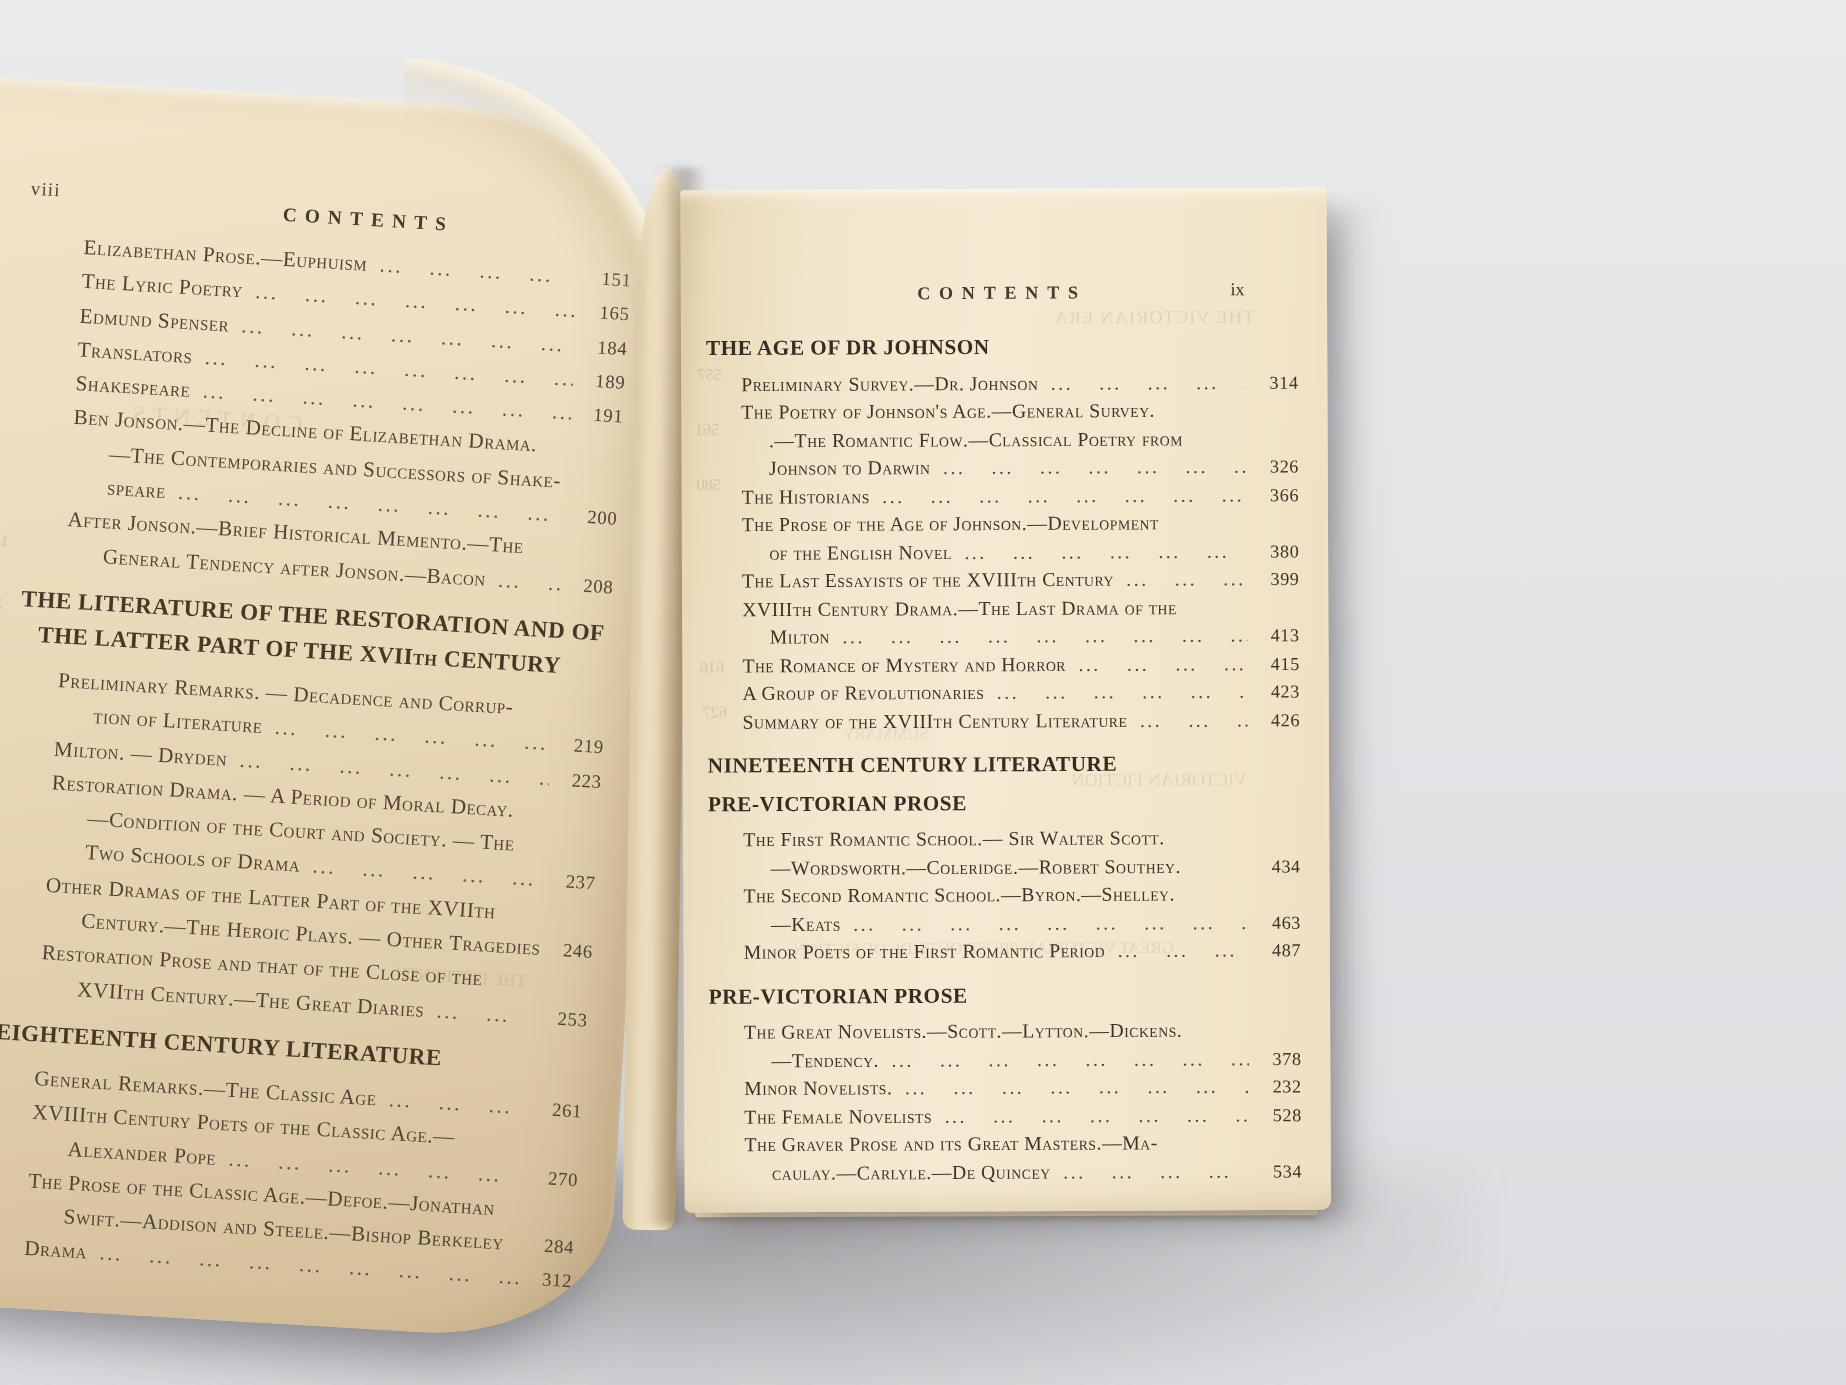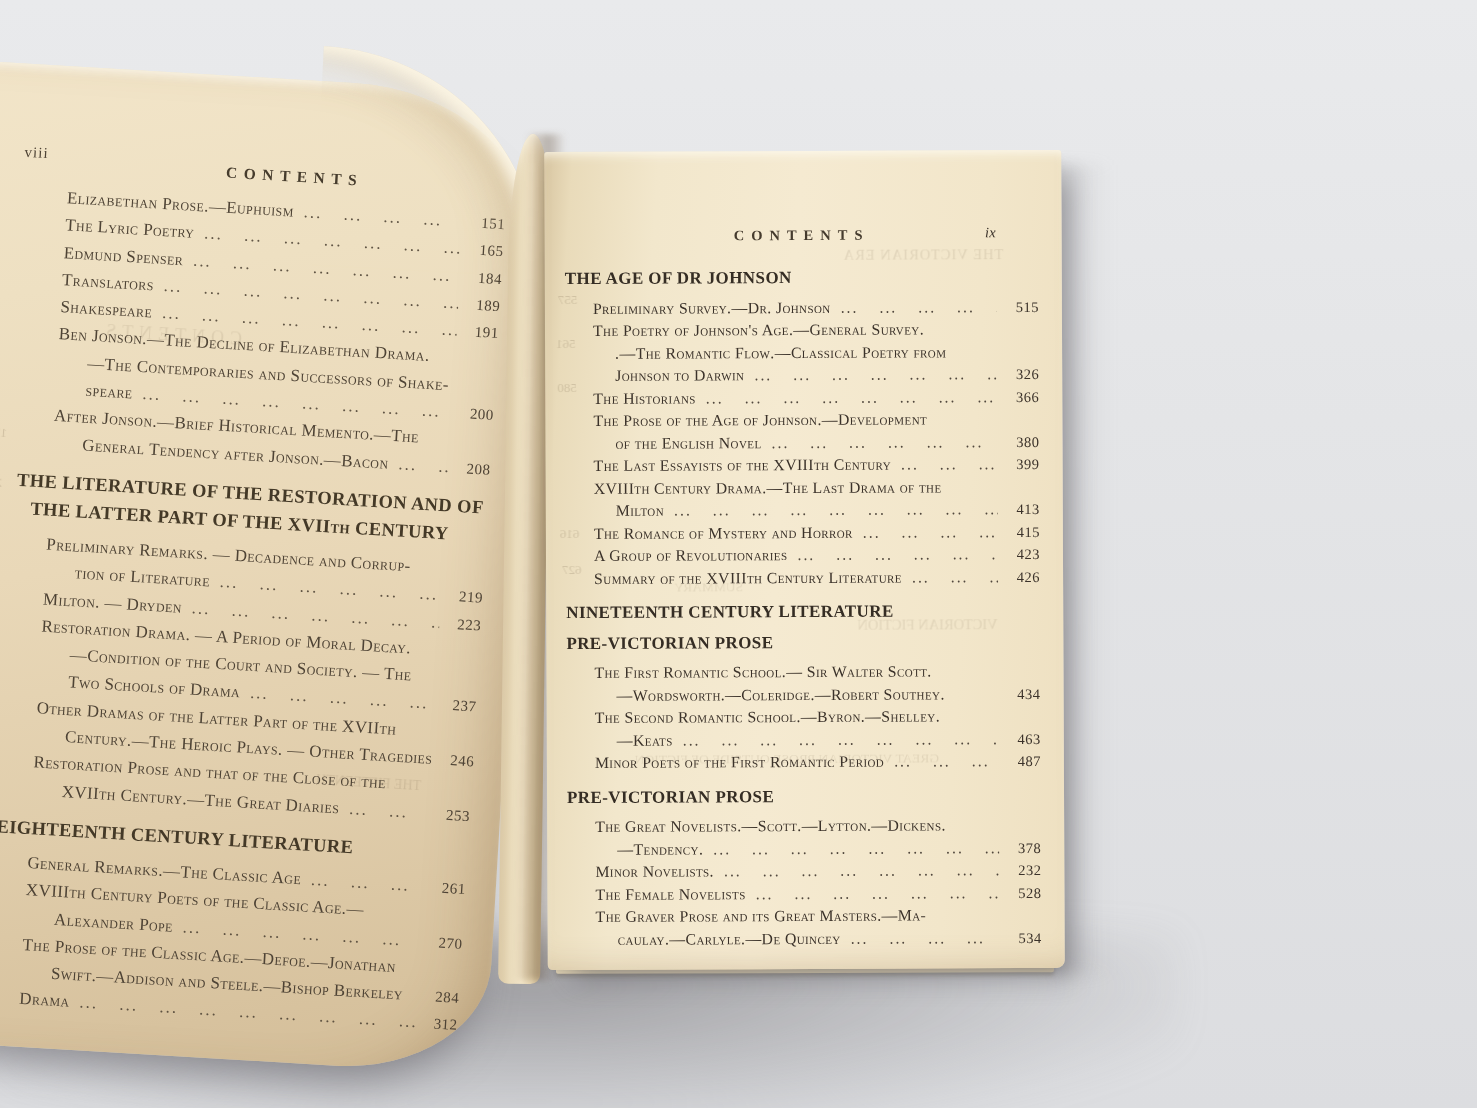--- a/index.html
+++ b/index.html
@@ -52,21 +52,21 @@
     transform:rotate(-0.25deg); z-index:5;
     background:linear-gradient(94deg,#d8c6a2 0%,#e9dbba 5%,#f2e7cc 20%,#f5ead1 45%,#f2e6ca 78%,#eee0c1 100%);
     border-radius:3px 3px 8px 5px;
     box-shadow:16px 20px 26px -10px rgba(92,90,96,.48), 0 6px 10px -4px rgba(100,98,102,.30),
       inset 0 9px 12px -7px rgba(255,253,244,.9), inset 0 -26px 30px -24px rgba(150,120,80,.28);
   }
   .under-edge { position:absolute; left:556px; top:966px; width:498px; height:7px; z-index:4;
     background:#e8d9b7; transform:rotate(-0.2deg); border-radius:2px;
     box-shadow:0 3px 4px rgba(118,108,88,.45); }
 
-  .folio-rp { position:absolute; right:66px; top:74px; font-size:14.5px; font-style:italic; color:#3b322a; }
+  .folio-rp { position:absolute; right:66px; top:74px; font-size:14.5px; color:#3b322a; }
   .rp-inner { position:absolute; left:20px; right:23px; top:64px; color:#3b322a; }
   .rp-header { text-align:center; letter-spacing:7px; font-size:14.5px; color:#453b2e; font-weight:600; margin-top:12px; }
   .rp-rows { margin-top:24px; font-size:15.8px; }
   .rp-rows .row { height:22.5px; }
 
   
   .row { display:flex; align-items:baseline; }
   .row .t { white-space:pre; font-variant:small-caps; letter-spacing:.4px; }
   .row.e1 { padding-left:33px; }
   .row.e2 { padding-left:63px; }
@@ -284,21 +284,21 @@
     <div class="rp-inner">
       <div class="rp-header">CONTENTS</div>
       <div class="rp-rows">
           <div class="row h">
             <span class="t">THE AGE OF DR JOHNSON</span>
             <span class="fill"></span>
           </div>
           <div class="row e1">
             <span class="t">Preliminary Survey.—Dr. Johnson</span>
             <span class="dots"></span>
-            <span class="num">515</span>
+            <span class="num">314</span>
           </div>
           <div class="row e1">
             <span class="t">The Poetry of Johnson's Age.—General Survey.</span>
             <span class="fill"></span>
           </div>
           <div class="row e2">
             <span class="t">.—The Romantic Flow.—Classical Poetry from</span>
             <span class="fill"></span>
           </div>
           <div class="row e2">

